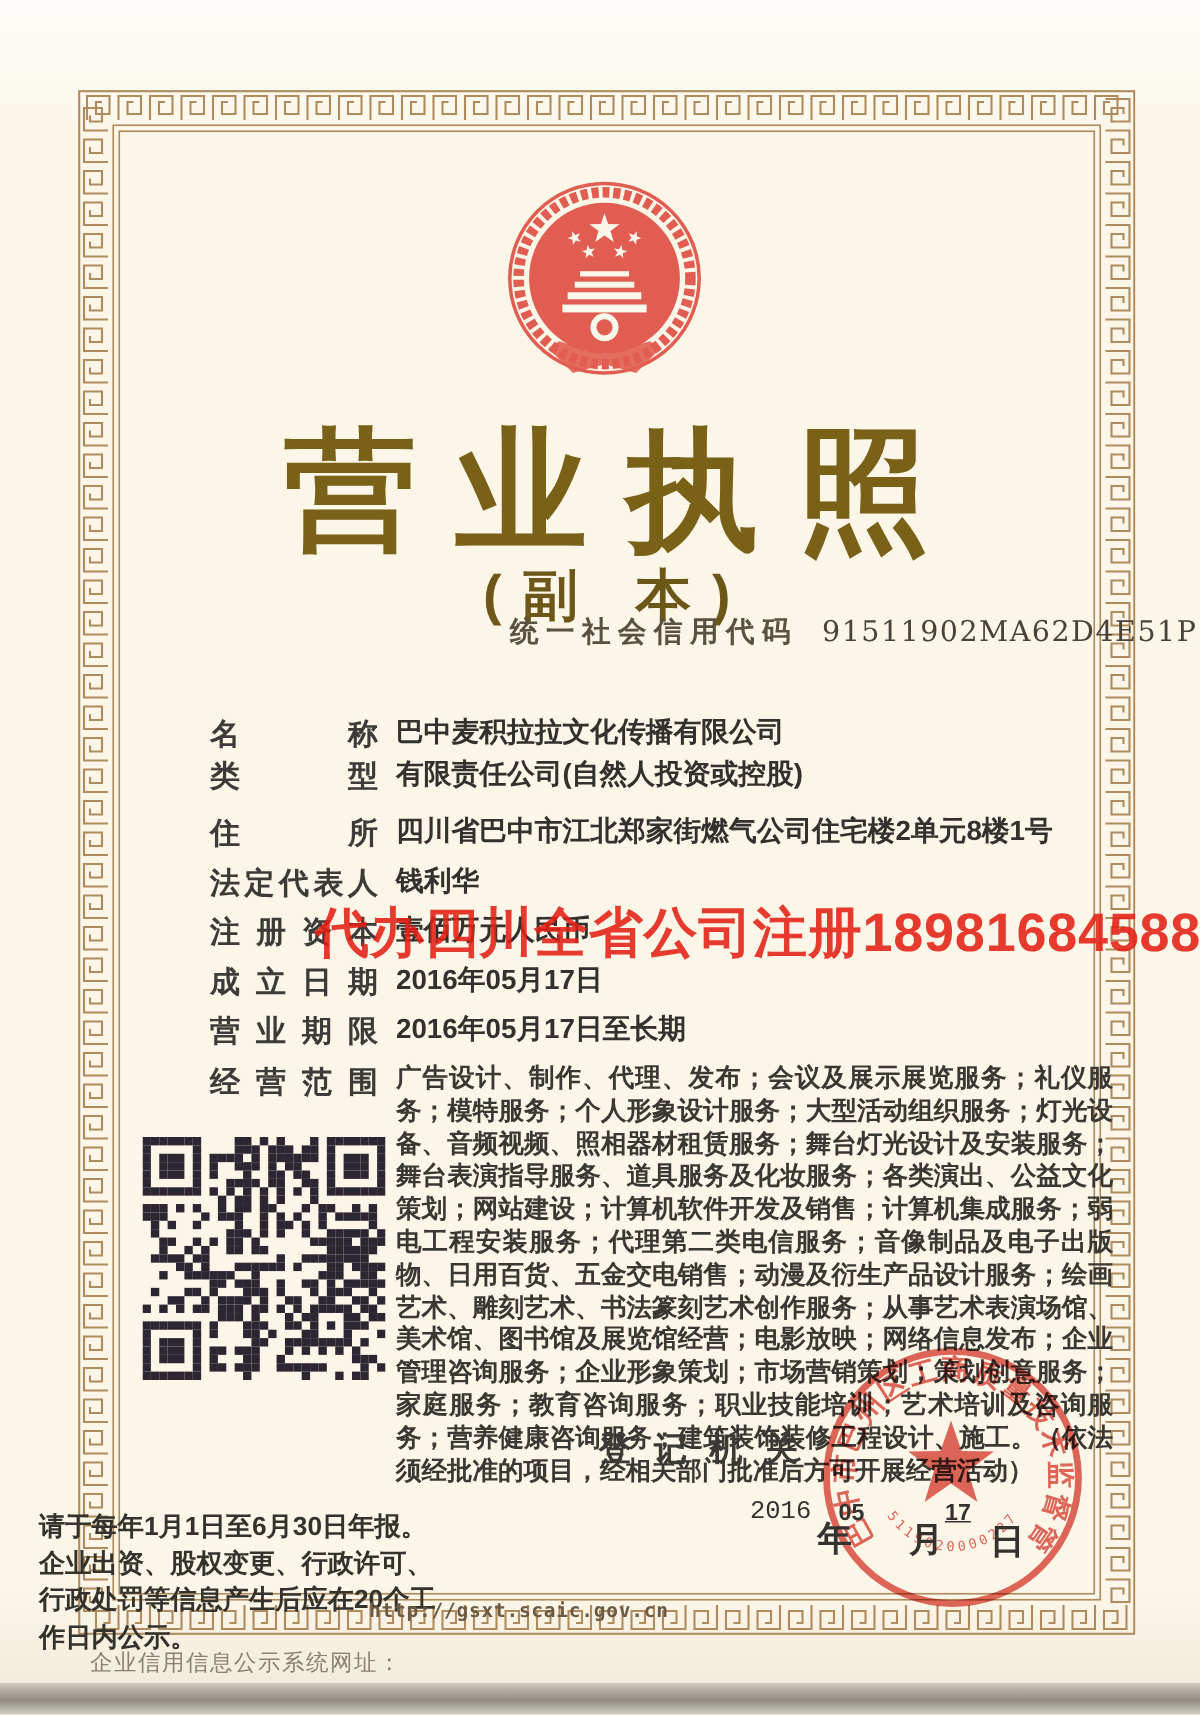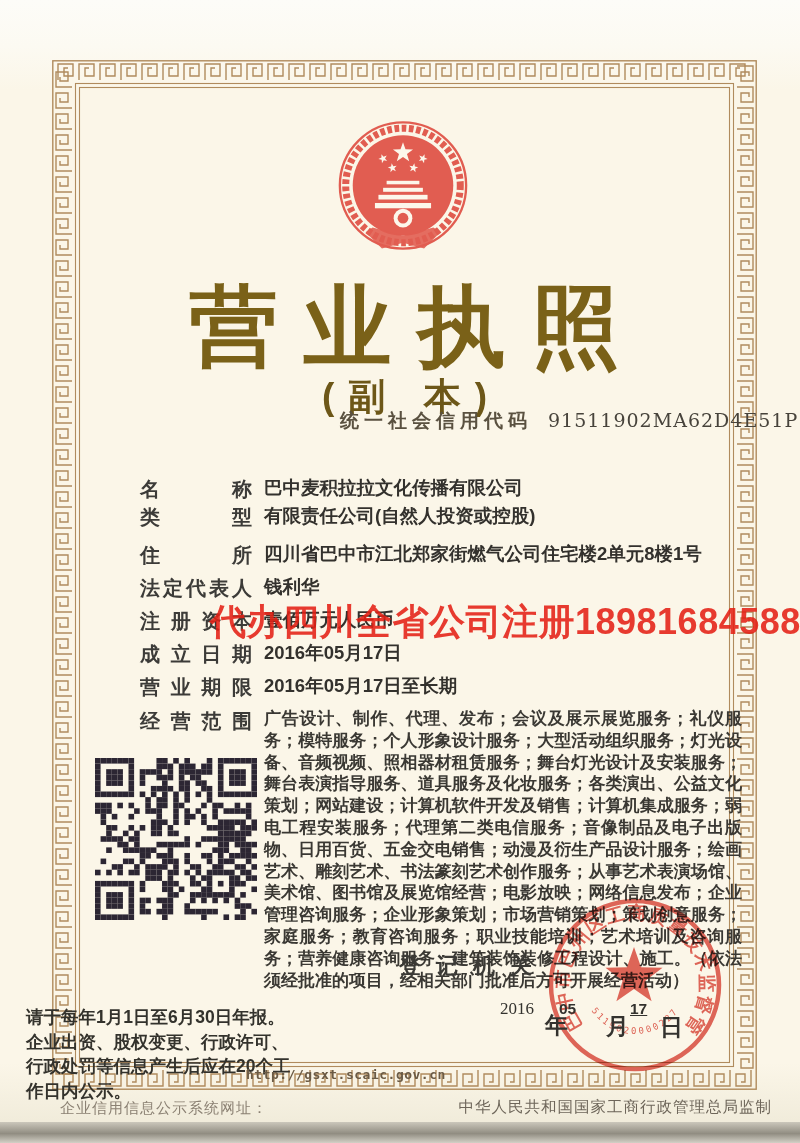--- a/index.html
+++ b/index.html
@@ -33,21 +33,21 @@
   
   #watermark{left:210px;top:598px;width:590px;font-size:36px;font-weight:700;
       color:rgba(228,32,20,.88);letter-spacing:.5px;white-space:nowrap;z-index:6;}
   
   #qr{left:95px;top:758px;width:162px;height:162px;z-index:2;}
   
   #regauth{left:399px;top:951px;font-size:22px;font-weight:600;color:#3b3a36;
       letter-spacing:15px;white-space:nowrap;z-index:2;}
   #seal{left:535px;top:885px;width:200px;height:200px;z-index:3;mix-blend-mode:multiply;opacity:.88;}
   .dt{z-index:4;color:#33322e;white-space:nowrap;}
-  #dt-year{left:500px;top:999px;font-size:17px;font-family:Liberation Serif, serif;}
+  #dt-year{left:500px;top:999px;font-size:17px;font-family:Liberation Mono, monospace;}
   #dt-ychar{left:545px;top:1010px;font-size:23px;font-weight:600;}
   #dt-month{left:559px;top:1000px;font-size:15.5px;font-weight:700;}
   #dt-mchar{left:606px;top:1011px;font-size:23px;font-weight:600;}
   #dt-day{left:630px;top:1000px;font-size:15.5px;font-weight:700;text-decoration:underline;}
   #dt-dchar{left:660px;top:1012px;font-size:23px;font-weight:600;}
   
   #note{left:26px;top:1005px;width:242px;z-index:5;}
   #note div{font-size:17.5px;font-weight:700;color:#33322c;line-height:24.5px;white-space:nowrap;}
   
   #siteurl{left:246px;top:1067px;font-family:"DejaVu Sans Mono",monospace;
@@ -591,16 +591,15 @@
   <div id="note" class="abs">
     <div>请于每年1月1日至6月30日年报。</div>
     <div>企业出资、股权变更、行政许可、</div>
     <div>行政处罚等信息产生后应在20个工</div>
     <div>作日内公示。</div>
   </div>
 
   <div id="siteurl" class="abs">http://gsxt.scaic.gov.cn</div>
 
   <div id="site-label" class="abs">企业信用信息公示系统网址：</div>
-  <div id="publisher" class="abs">中华人民共和国国家工商行政管理总局监制</div>
 
   <div id="scan-edge-bottom" class="abs"></div>
 </div>
 
 </body></html>

